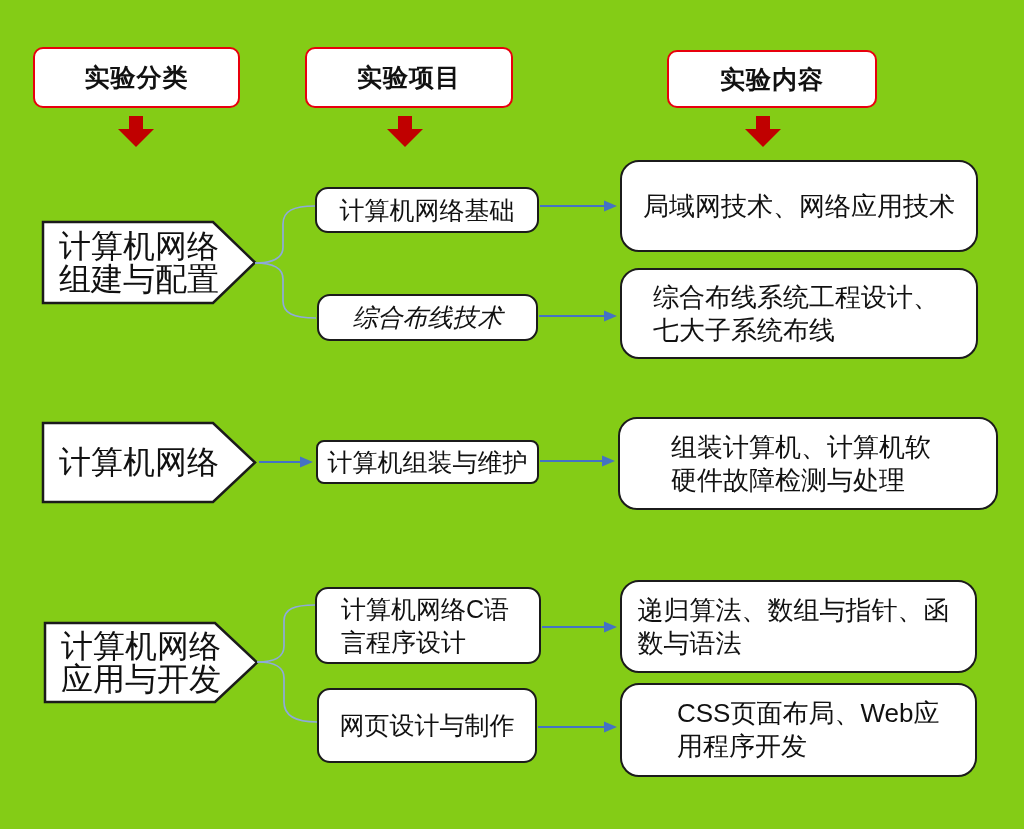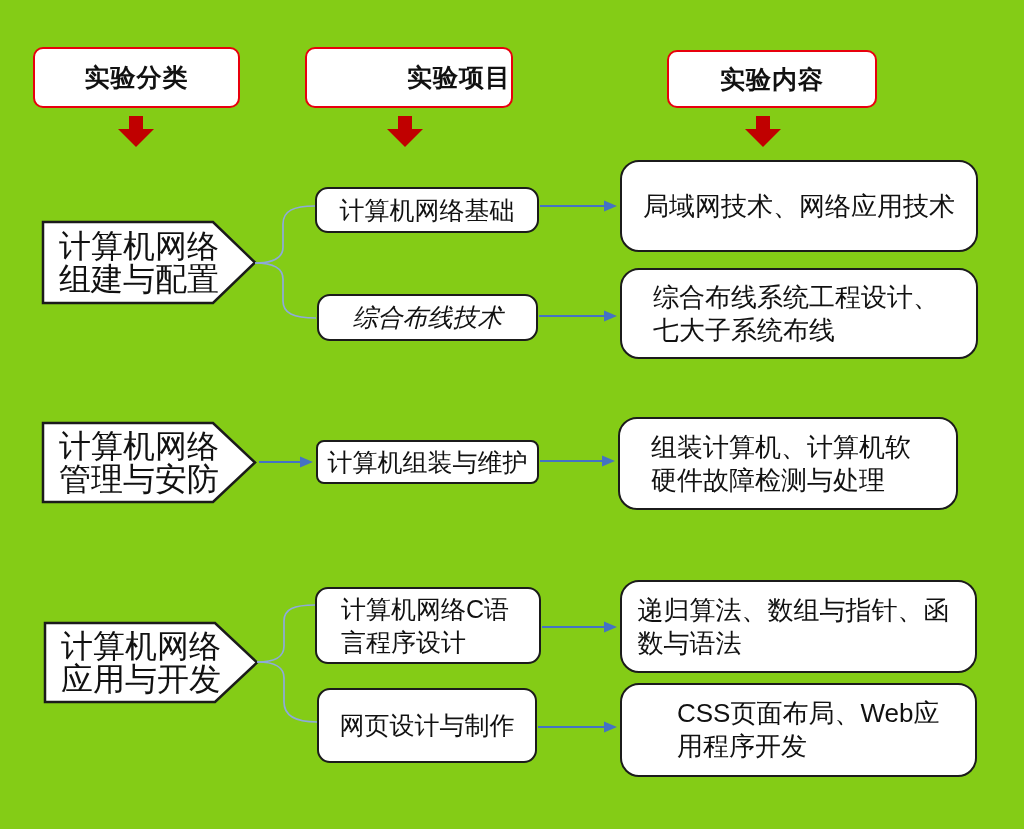--- a/index.html
+++ b/index.html
@@ -53,34 +53,33 @@
       <line x1="542" y1="627" x2="605" y2="627"></line>
         <polygon points="604,621.5 617,627 604,632.5" stroke="none"></polygon>
       <line x1="538" y1="727" x2="605" y2="727"></line>
         <polygon points="604,721.5 617,727 604,732.5" stroke="none"></polygon>
     </g>
   </svg>
 
   <div class="box hdr" style="left:33px;top:47px;width:207px;height:61px;">
     <span>实验分类</span>
   </div>
-  <div class="box hdr" style="left:305px;top:47px;width:208px;height:61px;justify-content:flex-end;">
+  <div class="box hdr" style="left:305px;top:47px;width:208px;height:61px;">
     <span>实验项目</span>
   </div>
   <div class="box hdr" style="left:667px;top:50px;width:210px;height:58px;">
     <span>实验内容</span>
   </div>
 
   <div class="plabel" style="left:43px;top:222px;width:192px;height:81px;">
     <span>计算机网络</span>
     <span>组建与配置</span>
   </div>
   <div class="plabel" style="left:43px;top:423px;width:192px;height:79px;">
     <span>计算机网络</span>
-    <span>管理与安防</span>
   </div>
   <div class="plabel" style="left:45px;top:623px;width:192px;height:79px;">
     <span>计算机网络</span>
     <span>应用与开发</span>
   </div>
 
   <div class="box mid" style="left:315px;top:187px;width:224px;height:46px;">
     <div class="inner tc">计算机网络基础</div>
   </div>
   <div class="box mid" style="left:317px;top:294px;width:221px;height:47px;font-style:italic;">
@@ -95,21 +94,21 @@
   <div class="box mid" style="left:317px;top:688px;width:220px;height:75px;">
     <div class="inner tc">网页设计与制作</div>
   </div>
 
   <div class="box rgt" style="left:620px;top:160px;width:358px;height:92px;">
     <div class="inner tc">局域网技术、网络应用技术</div>
   </div>
   <div class="box rgt" style="left:620px;top:268px;width:358px;height:91px;">
     <div class="inner tl" style="width:292px;">综合布线系统工程设计、七大子系统布线</div>
   </div>
-  <div class="box rgt" style="left:618px;top:417px;width:340px;height:93px;">
+  <div class="box rgt" style="left:618px;top:417px;width:380px;height:93px;">
     <div class="inner tl" style="width:274px;">组装计算机、计算机软硬件故障检测与处理</div>
   </div>
   <div class="box rgt" style="left:620px;top:580px;width:357px;height:93px;">
     <div class="inner tl" style="width:322px;">递归算法、数组与指针、函数与语法</div>
   </div>
   <div class="box rgt" style="left:620px;top:683px;width:357px;height:94px;padding-left:21px;">
     <div class="inner tl" style="width:264px;">CSS页面布局、Web应用程序开发</div>
   </div>
 
 </div>

